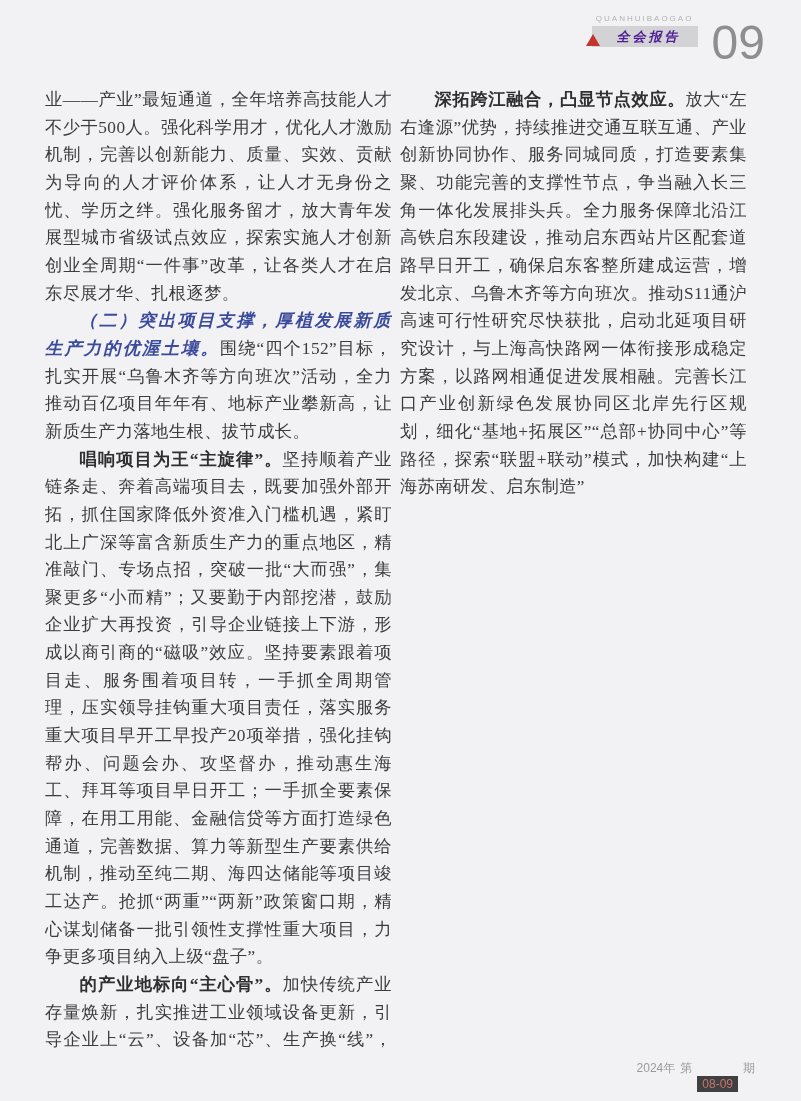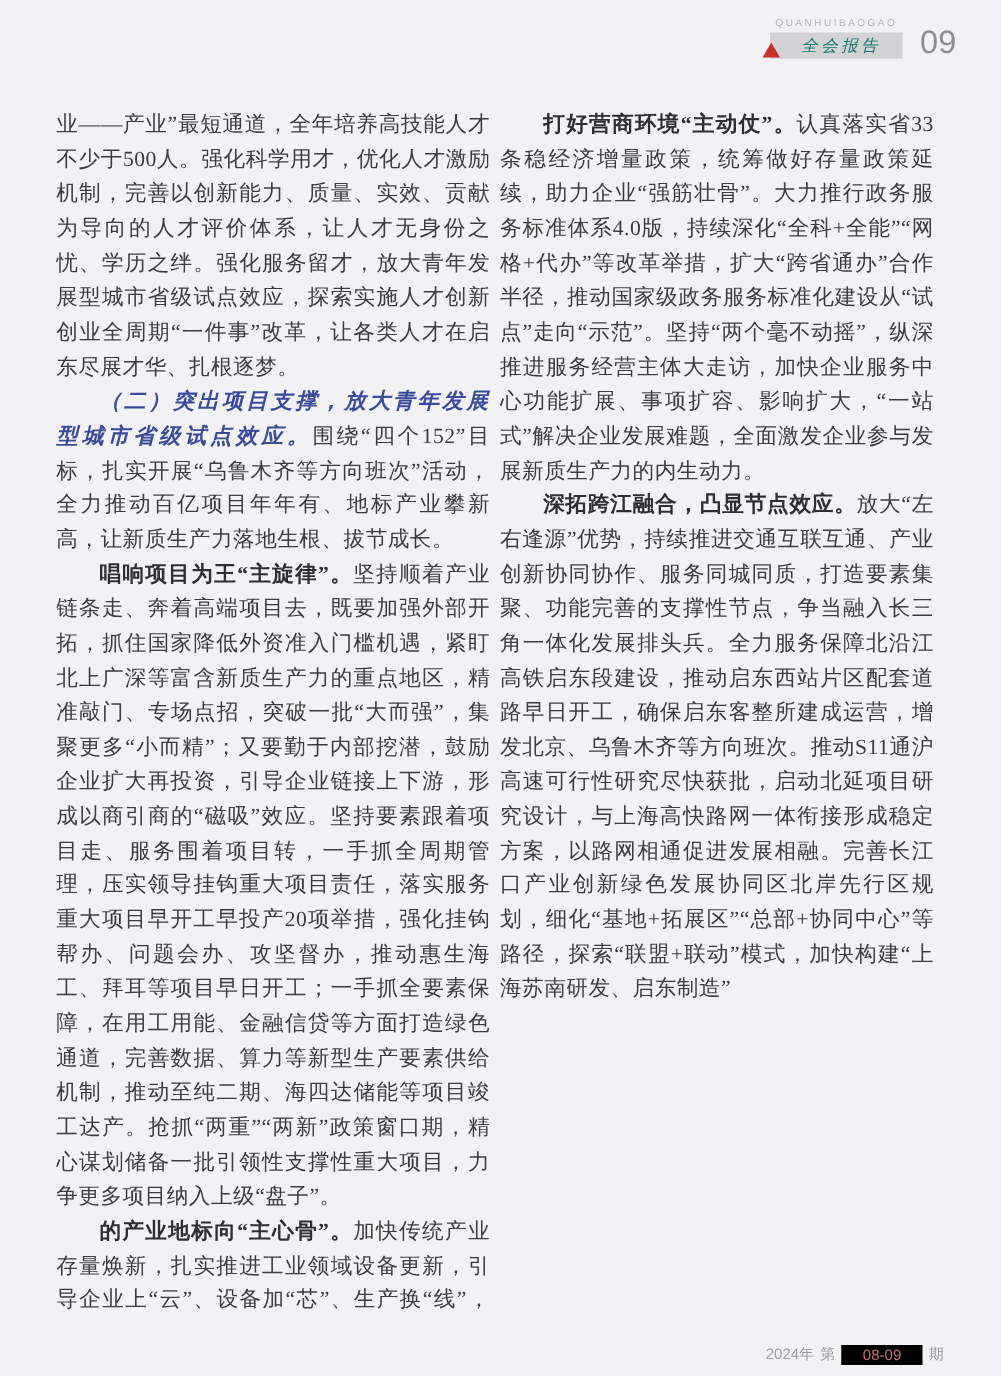--- a/index.html
+++ b/index.html
@@ -39,42 +39,42 @@
     position: relative;
     background: #d3d3d5;
     width: 106px;
     height: 21px;
     display: flex;
     align-items: center;
     justify-content: center;
   }
   .masthead-title {
     font-size: 13px;
-    font-weight: normal;
+    font-weight: bold;
     font-style: italic;
     letter-spacing: 3px;
-    color: #0f766e;
+    color: #4c1d95;
     padding-left: 8px;
   }
   .red-triangle {
     position: absolute;
     left: -6px;
     bottom: 1px;
     width: 0;
     height: 0;
     border-left: 7px solid transparent;
     border-right: 7px solid transparent;
     border-bottom: 12px solid #c2342c;
   }
   .page-number {
     font-family: "Liberation Sans", "DejaVu Sans", sans-serif;
-    font-size: 26px;
+    font-size: 48px;
     line-height: 38px;
     color: #8e8e90;
-    margin-top: 2px;
+    margin-top: 12px;
   }
   
   .columns {
     position: absolute;
     left: 45px;
     top: 86px;
     width: 718px;
     height: 962px;
     display: flex;
     gap: 8px;
@@ -105,27 +105,27 @@
   }
   
   .footer {
     position: absolute;
     right: 46px;
     bottom: 9px;
     font-family: "Liberation Sans", "DejaVu Sans", sans-serif;
     font-size: 12px;
     color: #9a9a9c;
     display: flex;
-    align-items: flex-end;
+    align-items: flex-start;
     gap: 5px;
   }
   .issue-box {
-    background: #000000;
+    background: #404040;
     color: #c4766e;
-    padding: 1px 17px;
+    padding: 1px 5px;
     font-size: 12px;
     margin-top: 16px;
   }
 </style>
 </head>
 <body>
 
 <div class="masthead">
   <div class="masthead-left">
     <div class="masthead-latin">QUANHUIBAOGAO</div>
@@ -133,26 +133,25 @@
       <span class="red-triangle"></span>
       <span class="masthead-title">全会报告</span>
     </div>
   </div>
   <div class="page-number">09</div>
 </div>
 
 <div class="columns">
   <div class="col" id="col-left">
       <p class="para"><span>业——产业”最短通道，全年培养高技能人才不少于500人。强化科学用才，优化人才激励机制，完善以创新能力、质量、实效、贡献为导向的人才评价体系，让人才无身份之忧、学历之绊。强化服务留才，放大青年发展型城市省级试点效应，探索实施人才创新创业全周期“一件事”改革，让各类人才在启东尽展才华、扎根逐梦。</span></p>
-      <p class="para indent"><span class="sec-heading">（二）突出项目支撑，放大青年发展型城市省级试点效应。</span><span>围绕“四个152”目标，扎实开展“乌鲁木齐等方向班次”活动，全力推动百亿项目年年有、地标产业攀新高，让新质生产力落地生根、拔节成长。</span></p>
+      <p class="para indent"><span class="sec-heading">（二）突出项目支撑，厚植发展新质生产力的优渥土壤。</span><span>围绕“四个152”目标，扎实开展“乌鲁木齐等方向班次”活动，全力推动百亿项目年年有、地标产业攀新高，让新质生产力落地生根、拔节成长。</span></p>
       <p class="para indent"><span class="lead">唱响项目为王“主旋律”。</span><span>坚持顺着产业链条走、奔着高端项目去，既要加强外部开拓，抓住国家降低外资准入门槛机遇，紧盯北上广深等富含新质生产力的重点地区，精准敲门、专场点招，突破一批“大而强”，集聚更多“小而精”；又要勤于内部挖潜，鼓励企业扩大再投资，引导企业链接上下游，形成以商引商的“磁吸”效应。坚持要素跟着项目走、服务围着项目转，一手抓全周期管理，压实领导挂钩重大项目责任，落实服务重大项目早开工早投产20项举措，强化挂钩帮办、问题会办、攻坚督办，推动惠生海工、拜耳等项目早日开工；一手抓全要素保障，在用工用能、金融信贷等方面打造绿色通道，完善数据、算力等新型生产要素供给机制，推动至纯二期、海四达储能等项目竣工达产。抢抓“两重”“两新”政策窗口期，精心谋划储备一批引领性支撑性重大项目，力争更多项目纳入上级“盘子”。</span></p>
       <p class="para indent"><span class="lead">的产业地标向“主心骨”。</span><span>加快传统产业存量焕新，扎实推进工业领域设备更新，引导企业上“云”、设备加“芯”、生产换“线”，完成设备更新相关技术改造项目80个以上。推动新兴产业增量壮大，发挥中远海运、药明康德等企业对产业链、供应链的集聚效应，“一链一策”打造龙头带动、配套跟进、集群发展的产业生态圈，让“生物医药就到启东、海工船舶就来启东”的产业地标向“新”而兴。抓好未来产业变量突破，策应省、南</span></p>
     </div>
   <div class="col" id="col-right">
-      <p class="para indent"><span class="lead">打好营商环境“主动仗”。</span><span>认真落实省33条稳经济增量政策，统筹做好存量政策延续，助力企业“强筋壮骨”。大力推行政务服务标准体系4.0版，持续深化“全科+全能”“网格+代办”等改革举措，扩大“跨省通办”合作半径，推动国家级政务服务标准化建设从“试点”走向“示范”。坚持“两个毫不动摇”，纵深推进服务经营主体大走访，加快企业服务中心功能扩展、事项扩容、影响扩大，“一站式”解决企业发展难题，全面激发企业参与发展新质生产力的内生动力。</span></p>
       <p class="para indent"><span class="lead">深拓跨江融合，凸显节点效应。</span><span>放大“左右逢源”优势，持续推进交通互联互通、产业创新协同协作、服务同城同质，打造要素集聚、功能完善的支撑性节点，争当融入长三角一体化发展排头兵。全力服务保障北沿江高铁启东段建设，推动启东西站片区配套道路早日开工，确保启东客整所建成运营，增发北京、乌鲁木齐等方向班次。推动S11通沪高速可行性研究尽快获批，启动北延项目研究设计，与上海高快路网一体衔接形成稳定方案，以路网相通促进发展相融。完善长江口产业创新绿色发展协同区北岸先行区规划，细化“基地+拓展区”“总部+协同中心”等路径，探索“联盟+联动”模式，加快构建“上海苏南研发、启东制造”</span></p>
     </div>
 </div>
 
 <div class="footer">
   <span>2024年</span>
   <span>第</span>
   <span class="issue-box">08-09</span>
   <span>期</span>
 </div>

